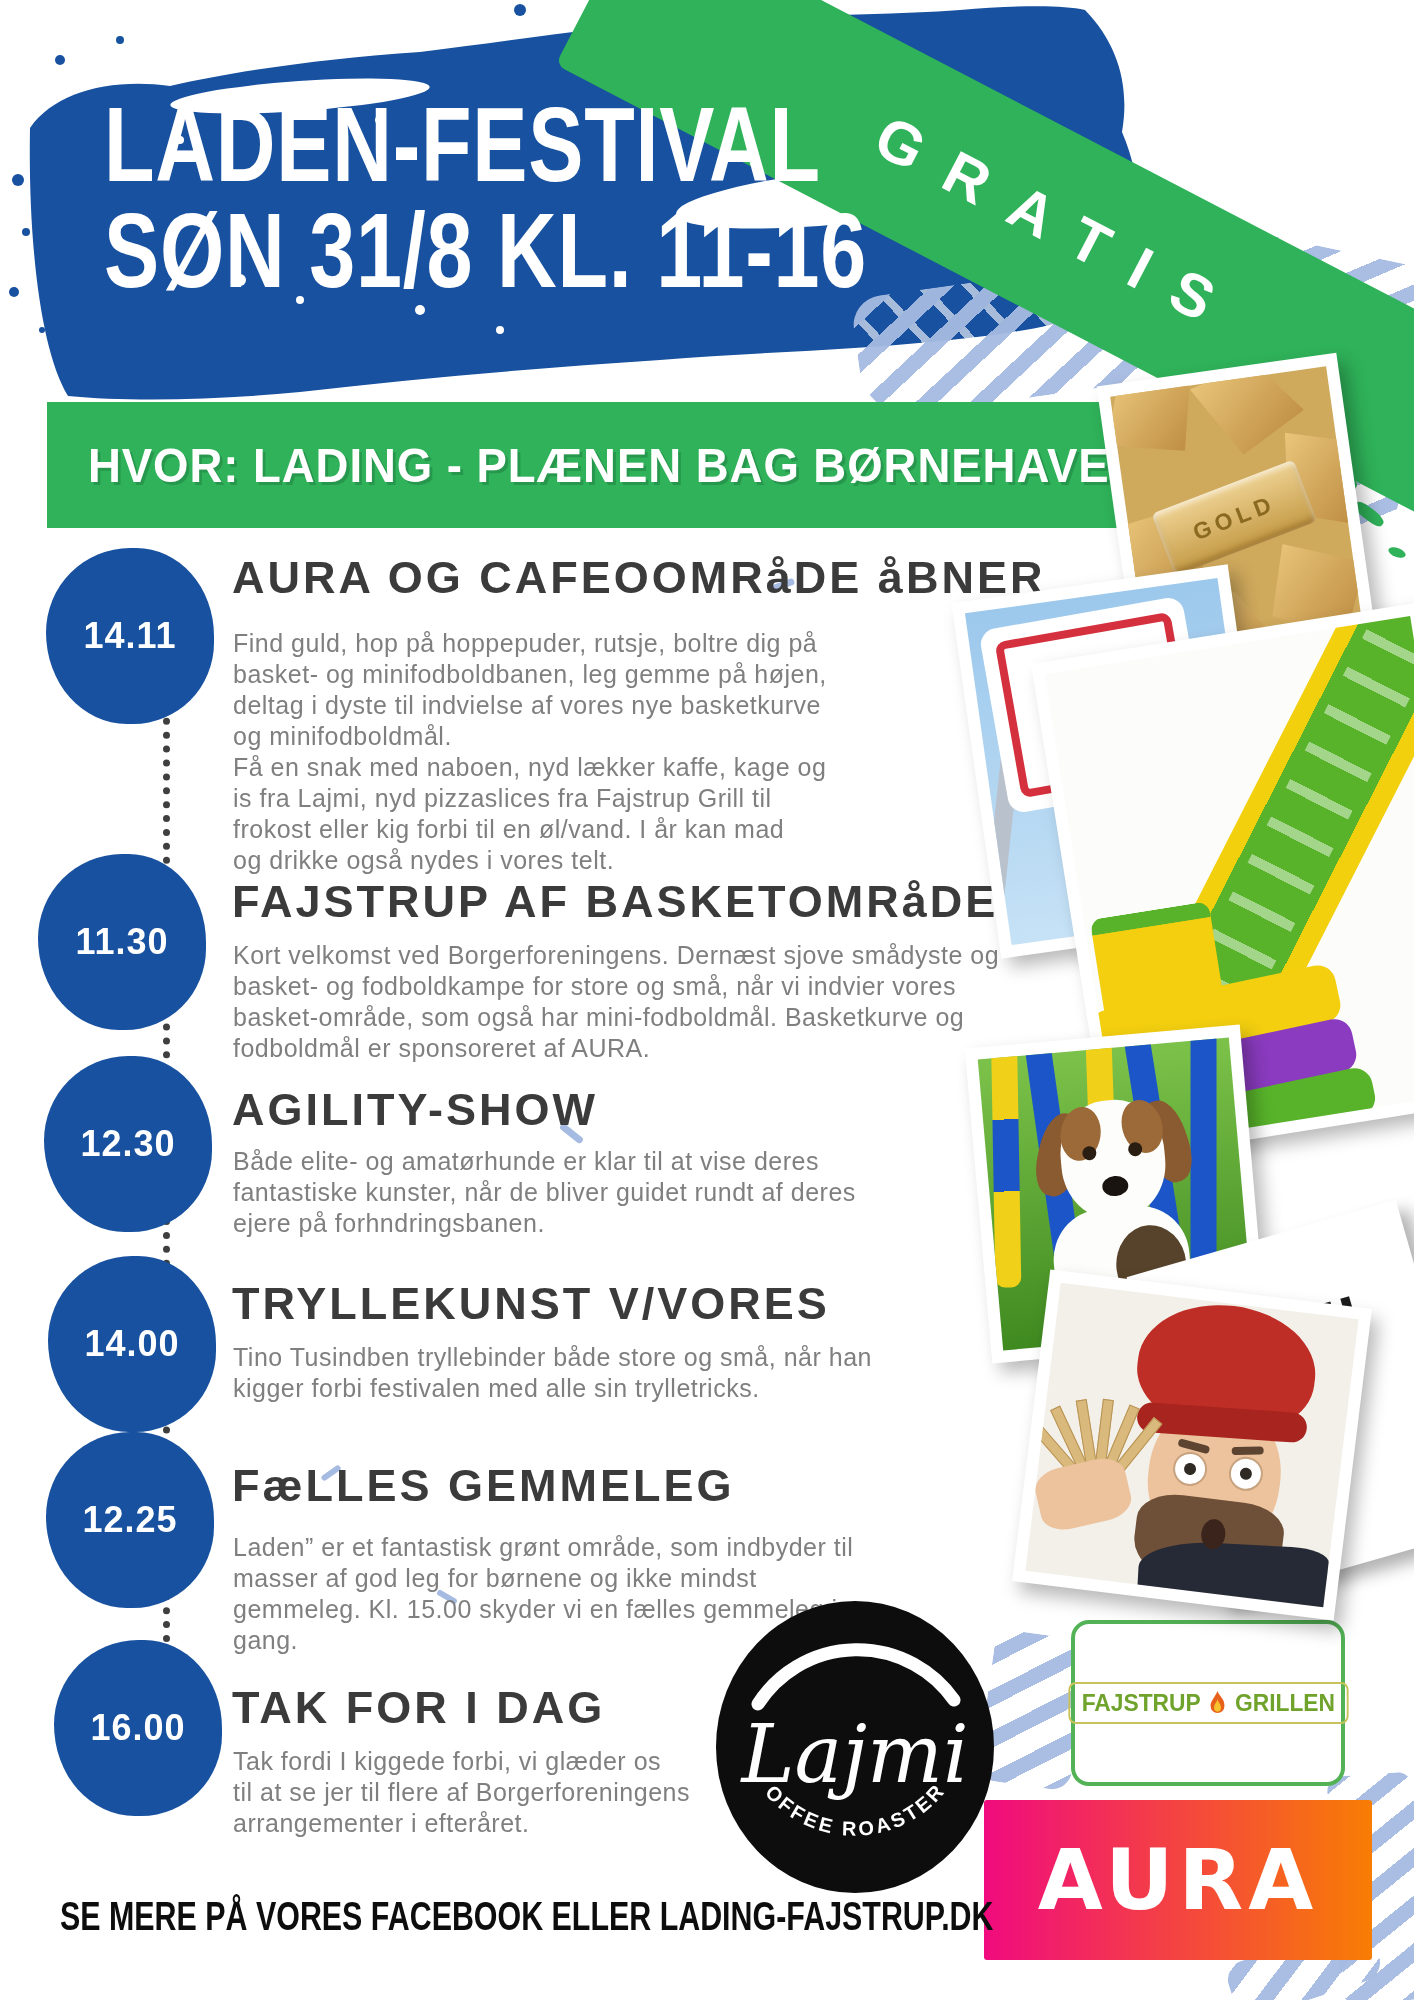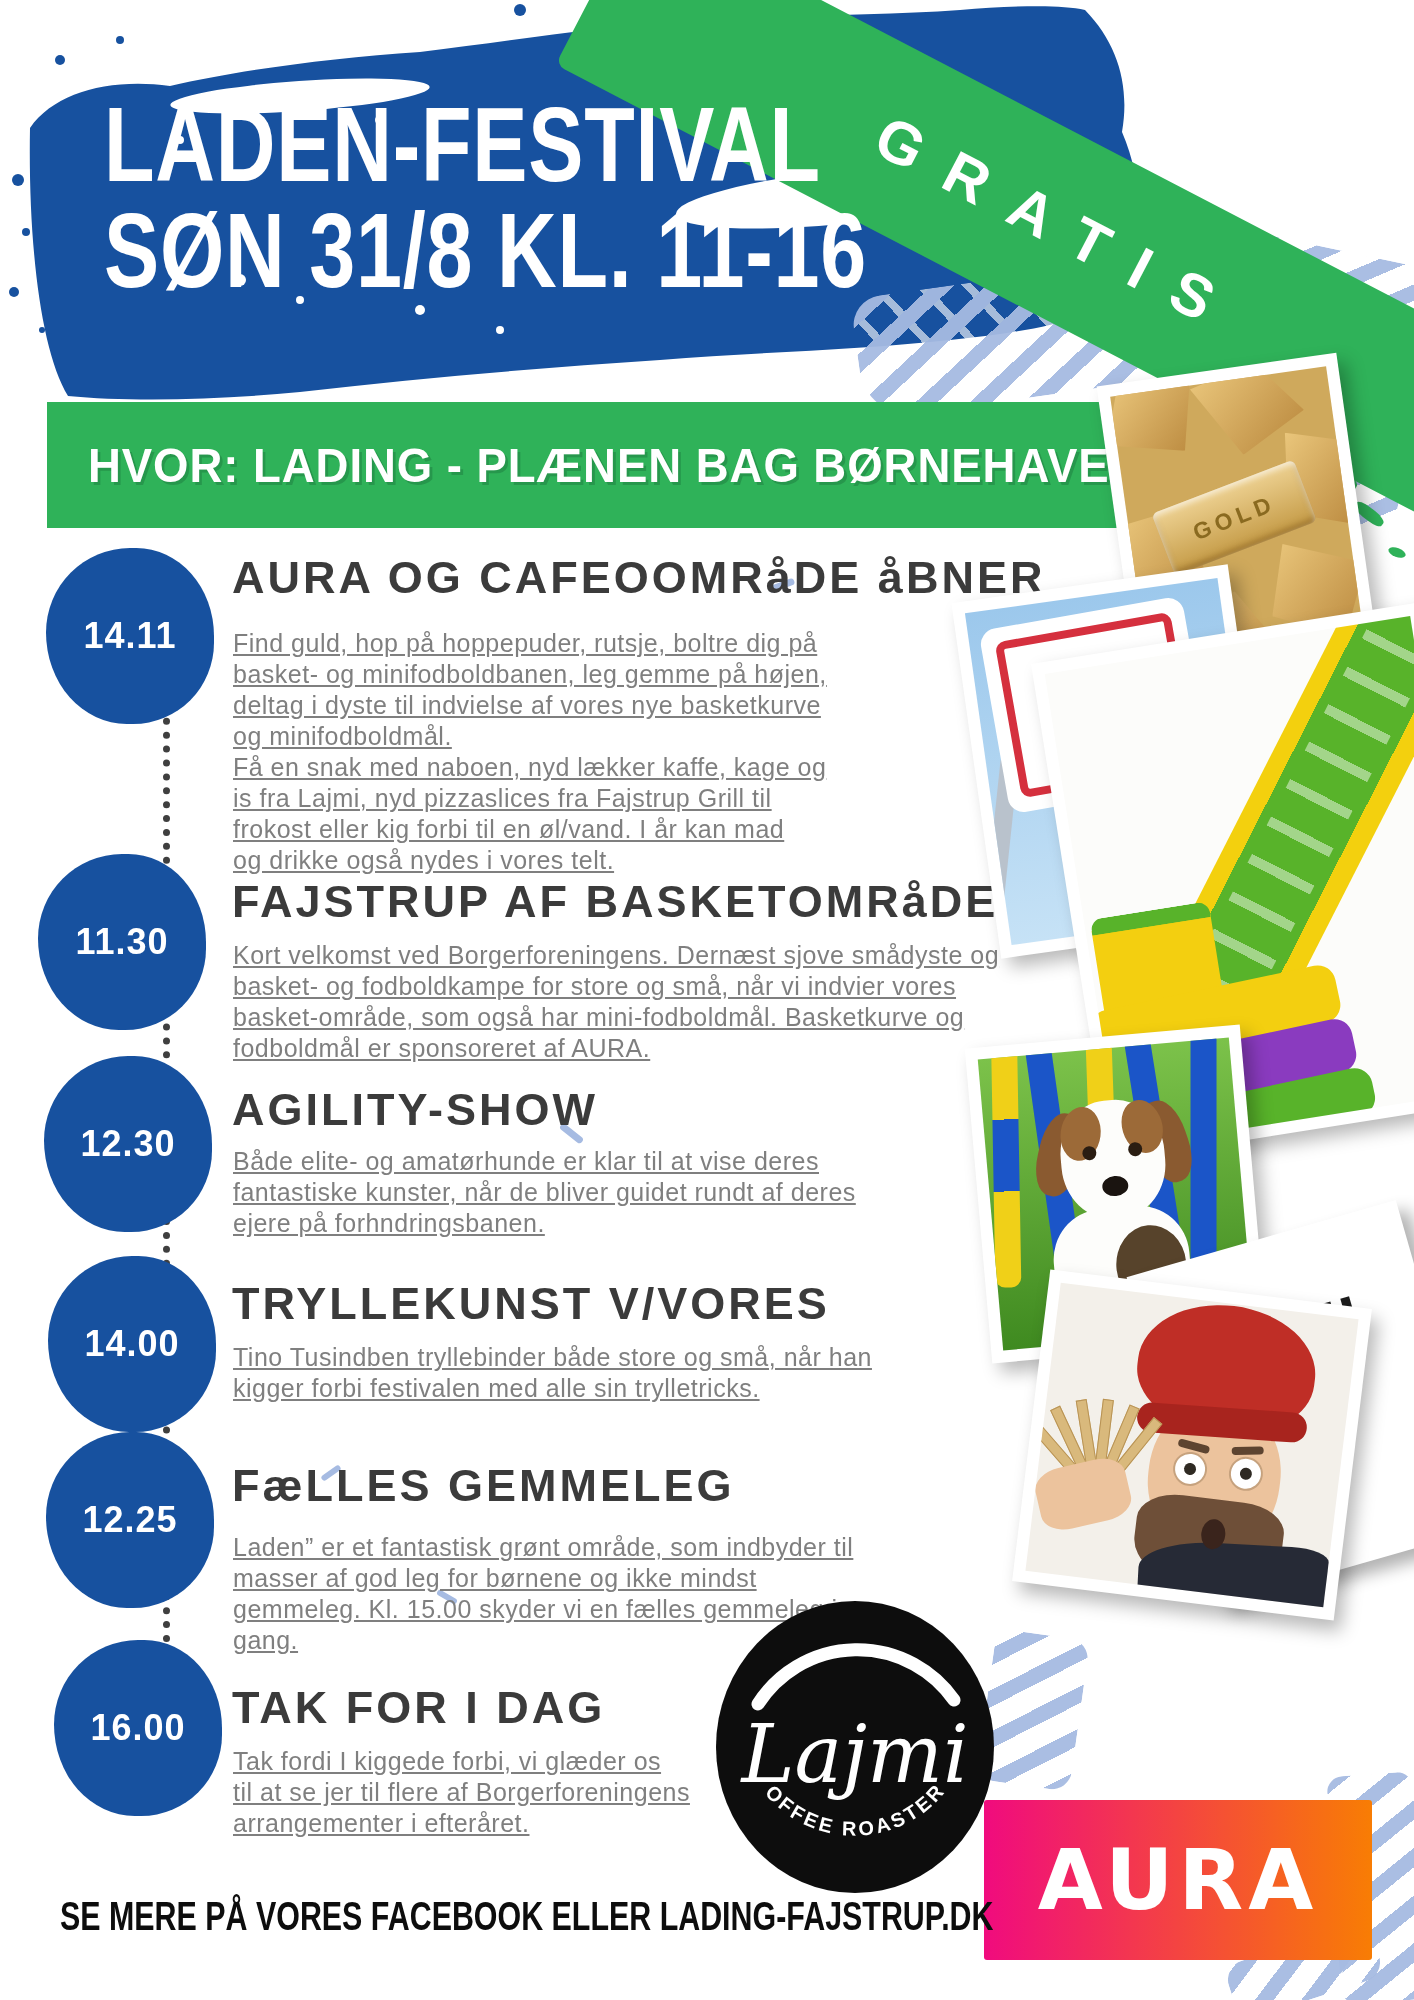--- a/index.html
+++ b/index.html
@@ -37,21 +37,21 @@
   .m4{left:320px;top:1470px;width:22px;height:6px;transform:rotate(-35deg);}
 
   
   .loc-bar{position:absolute;left:47px;top:402px;width:1103px;height:126px;background:var(--green);z-index:3;display:flex;align-items:center;}
   .loc-text{color:#fff;font-weight:700;font-size:49px;letter-spacing:1px;padding-left:44px;white-space:nowrap;transform:scaleX(0.93);transform-origin:left center;text-shadow:3px 3px 0 rgba(20,90,45,.30);}
 
   
   .dots{position:absolute;left:163px;top:690px;height:1050px;width:0;border-left:7px dotted #3f3f3f;z-index:1;}
   .circle{position:absolute;width:168px;height:176px;background:var(--blue);border-radius:52% 48% 50% 50% / 50% 52% 48% 54%;display:flex;align-items:center;justify-content:center;color:#fff;font-weight:700;font-size:36px;z-index:2;letter-spacing:1px;}
   .stitle{position:absolute;left:232px;margin:0;font-size:45px;font-weight:700;letter-spacing:3px;color:var(--title-dark);white-space:nowrap;z-index:4;}
-  .sbody{position:absolute;left:233px;width:920px;margin:0;font-size:25px;line-height:31px;color:var(--body-gray);letter-spacing:.5px;white-space:pre-line;z-index:4;text-decoration:underline;}
+  .sbody{position:absolute;left:233px;width:920px;margin:0;font-size:25px;line-height:31px;color:var(--body-gray);letter-spacing:.5px;white-space:pre-line;z-index:4;}
   .s1 .circle{left:46px;top:548px}.s1 .stitle{top:552px}.s1 .sbody{top:628px}
   .s2 .circle{left:38px;top:854px}.s2 .stitle{top:876px}.s2 .sbody{top:940px}
   .s3 .circle{left:44px;top:1056px}.s3 .stitle{top:1084px}.s3 .sbody{top:1146px}
   .s4 .circle{left:48px;top:1256px}.s4 .stitle{top:1278px}.s4 .sbody{top:1342px}
   .s5 .circle{left:46px;top:1432px}.s5 .stitle{top:1460px}.s5 .sbody{top:1532px}
   .s6 .circle{left:54px;top:1640px}.s6 .stitle{top:1682px}.s6 .sbody{top:1746px}
 
   
   .photo{position:absolute;background:#fff;padding:12px;box-shadow:8px 10px 18px rgba(0,0,0,.28);}
   .ph-inner{position:relative;width:100%;height:100%;overflow:hidden;}
@@ -354,20 +354,30 @@
     <path d="M 44 104 A 118 118 0 0 1 240 100" stroke="#fff" stroke-width="13" fill="none" stroke-linecap="round"></path>
     <text x="141" y="182" text-anchor="middle" font-family="DejaVu Serif, serif" font-style="italic" font-size="80" fill="#fff">Lajmi</text>
     <defs>
         <path id="lajmiArc" d="M 48 190 A 116 116 0 0 0 234 188"></path>
       </defs>
     <text font-family="Liberation Sans, sans-serif" font-size="20" font-weight="bold" fill="#fff" letter-spacing="3">
       <textPath href="#lajmiArc" startOffset="50%" text-anchor="middle">COFFEE ROASTERS</textPath>
     </text>
   </svg>
 
+  <div class="fajstrup">
+    <div class="faj-pill">
+      <span class="faj-word">FAJSTRUP</span>
+      <svg width="22" height="26" viewBox="0 0 24 28">
+        <path d="M12 1 C14 7 20 9 20 17 A8 8 0 0 1 4 17 C4 12 9 8 12 1 Z" fill="#e8611c"></path>
+        <path d="M12 10 C13 14 16 15 16 19 A4 4.5 0 0 1 8 19 C8 15.5 11 13.5 12 10 Z" fill="#f6c22e"></path>
+      </svg>
+      <span class="faj-word">GRILLEN</span>
+    </div>
+  </div>
 
   <div class="aura">
     <span class="aura-name">AURA</span>
   </div>
 
   <div class="footer">SE MERE PÅ VORES FACEBOOK ELLER LADING-FAJSTRUP.DK</div>
 
 </div>
 
 </body></html>

